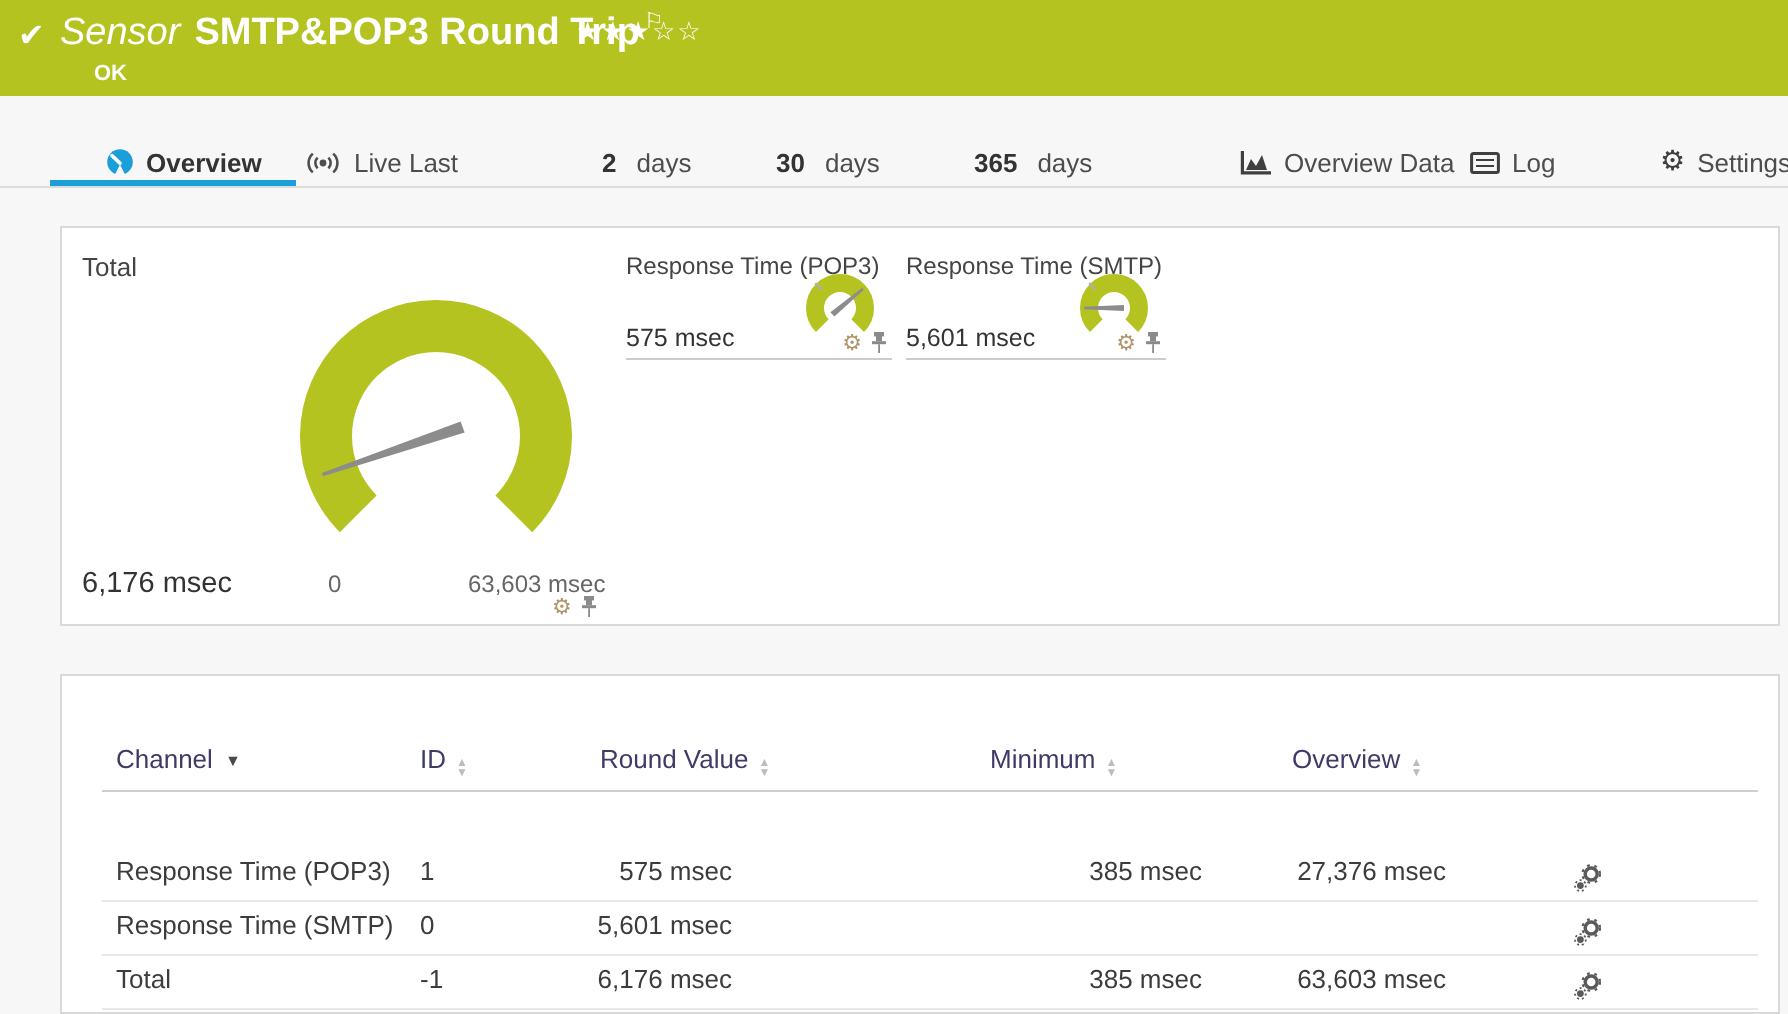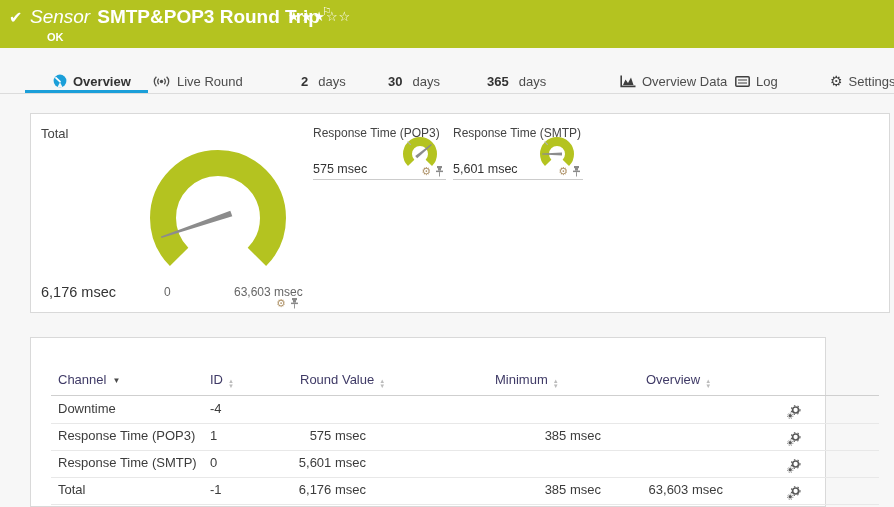--- a/index.html
+++ b/index.html
@@ -23,21 +23,21 @@
   .tab{top:72px;font-size:13px;color:#4d4d4d;white-space:nowrap;cursor:pointer;display:flex;align-items:center;gap:6px;height:18px;}
   .tab.active{color:#333;font-weight:bold;}
   .tab .num{font-weight:bold;color:#333;margin-right:4px;}
   .tab svg{display:block;}
   .tab-underline{left:25px;top:90px;width:123px;height:3px;background:#1b9fd9;z-index:2;}
   .tab-hairline{left:0;top:93px;width:894px;height:1px;background:#dcdcdc;}
   .gearchar{font-family:"DejaVu Sans",sans-serif;font-size:14px;line-height:14px;color:#3f3f3f;}
   
   .panel{background:#fff;border:1px solid #d9d9d9;box-sizing:border-box;}
   .panel1{left:30px;top:113px;width:860px;height:200px;}
-  .panel2{left:30px;top:337px;width:796px;height:170px;}
+  .panel2{left:30px;top:337px;width:860px;height:170px;}
   .blk-label{font-size:12px;color:#444;}
   .g-total-label{left:10px;top:12px;font-size:13px;}
   .g-total-svg{left:92px;top:26px;}
   .g-total-value{left:10px;top:170px;font-size:14.5px;color:#333;}
   .g-zero{left:133px;top:171px;font-size:12px;color:#666;}
   .g-max{left:203px;top:171px;font-size:12px;color:#666;}
   .g-total-icons{left:245px;top:184px;}
   .mini{top:8px;height:57px;border-bottom:1px solid #ccc;}
   .mini-pop3{left:282px;width:133px;}
   .mini-smtp{left:422px;width:130px;}
@@ -81,21 +81,21 @@
       <polygon points="7,8.2 4.3,13.6 9.7,13.6" fill="#f7f7f7"></polygon>
       <line x1="7" y1="7.6" x2="3" y2="3.8" stroke="#fff" stroke-width="1.8" stroke-linecap="round"></line>
     </svg>
     <span>Overview</span>
   </div>
   <div class="abs tab" style="left:152px">
     <svg width="19" height="13" viewBox="0 0 19 13">
       <circle cx="9.5" cy="6.5" r="1.7" fill="#4d4d4d"></circle>
       <path d="M6.8,3.8 A3.8 3.8 0 0 0 6.8,9.2 M4.4,1.8 A6.3 6.3 0 0 0 4.4,11.2 M12.2,3.8 A3.8 3.8 0 0 1 12.2,9.2 M14.6,1.8 A6.3 6.3 0 0 1 14.6,11.2" stroke="#4d4d4d" stroke-width="1.3" fill="none"></path>
     </svg>
-    <span>Live Round</span>
+    <span>Live Last</span>
   </div>
   <div class="abs tab" style="left:301px">
     <span class="num">2</span>
       <span>days</span>
   </div>
   <div class="abs tab" style="left:388px">
     <span class="num">30</span>
       <span>days</span>
   </div>
   <div class="abs tab" style="left:487px">
@@ -197,40 +197,26 @@
   <span class="abs th" style="left:464px"><span>Minimum</span><span class="sort-dbl">
         <span>▲</span>
         <span>▼</span>
       </span></span>
   <span class="abs th" style="left:615px"><span>Overview</span><span class="sort-dbl">
         <span>▲</span>
         <span>▼</span>
       </span></span>
   <div class="abs th-line"></div>
 
-  <div class="abs trow" style="top:58px">
-    <span class="cell c-name">Downtime</span>
-    <span class="cell c-id">-4</span>
-    <span class="cell c-last"></span>
-    <span class="cell c-min"></span>
-    <span class="cell c-max"></span>
-    <span class="cell c-edit">
-      <svg width="14" height="14" viewBox="0 0 14 14">
-          <circle cx="8.6" cy="5" r="3" fill="none" stroke="#5a5a5a" stroke-width="1.7"></circle>
-          <circle cx="8.6" cy="5" r="4.4" fill="none" stroke="#5a5a5a" stroke-width="1.1" stroke-dasharray="1.4 2.3"></circle>
-          <circle cx="3.2" cy="10.8" r="1.7" fill="#5a5a5a"></circle>
-          <circle cx="3.2" cy="10.8" r="2.7" fill="none" stroke="#5a5a5a" stroke-width="0.9" stroke-dasharray="1 1.4"></circle>
-        </svg>
-    </span>
-  </div>
   <div class="abs trow" style="top:85px">
     <span class="cell c-name">Response Time (POP3)</span>
     <span class="cell c-id">1</span>
     <span class="cell c-last">575 msec</span>
     <span class="cell c-min">385 msec</span>
+    <span class="cell c-max">27,376 msec</span>
     <span class="cell c-edit">
       <svg width="14" height="14" viewBox="0 0 14 14">
           <circle cx="8.6" cy="5" r="3" fill="none" stroke="#5a5a5a" stroke-width="1.7"></circle>
           <circle cx="8.6" cy="5" r="4.4" fill="none" stroke="#5a5a5a" stroke-width="1.1" stroke-dasharray="1.4 2.3"></circle>
           <circle cx="3.2" cy="10.8" r="1.7" fill="#5a5a5a"></circle>
           <circle cx="3.2" cy="10.8" r="2.7" fill="none" stroke="#5a5a5a" stroke-width="0.9" stroke-dasharray="1 1.4"></circle>
         </svg>
     </span>
   </div>
   <div class="abs trow" style="top:112px">

